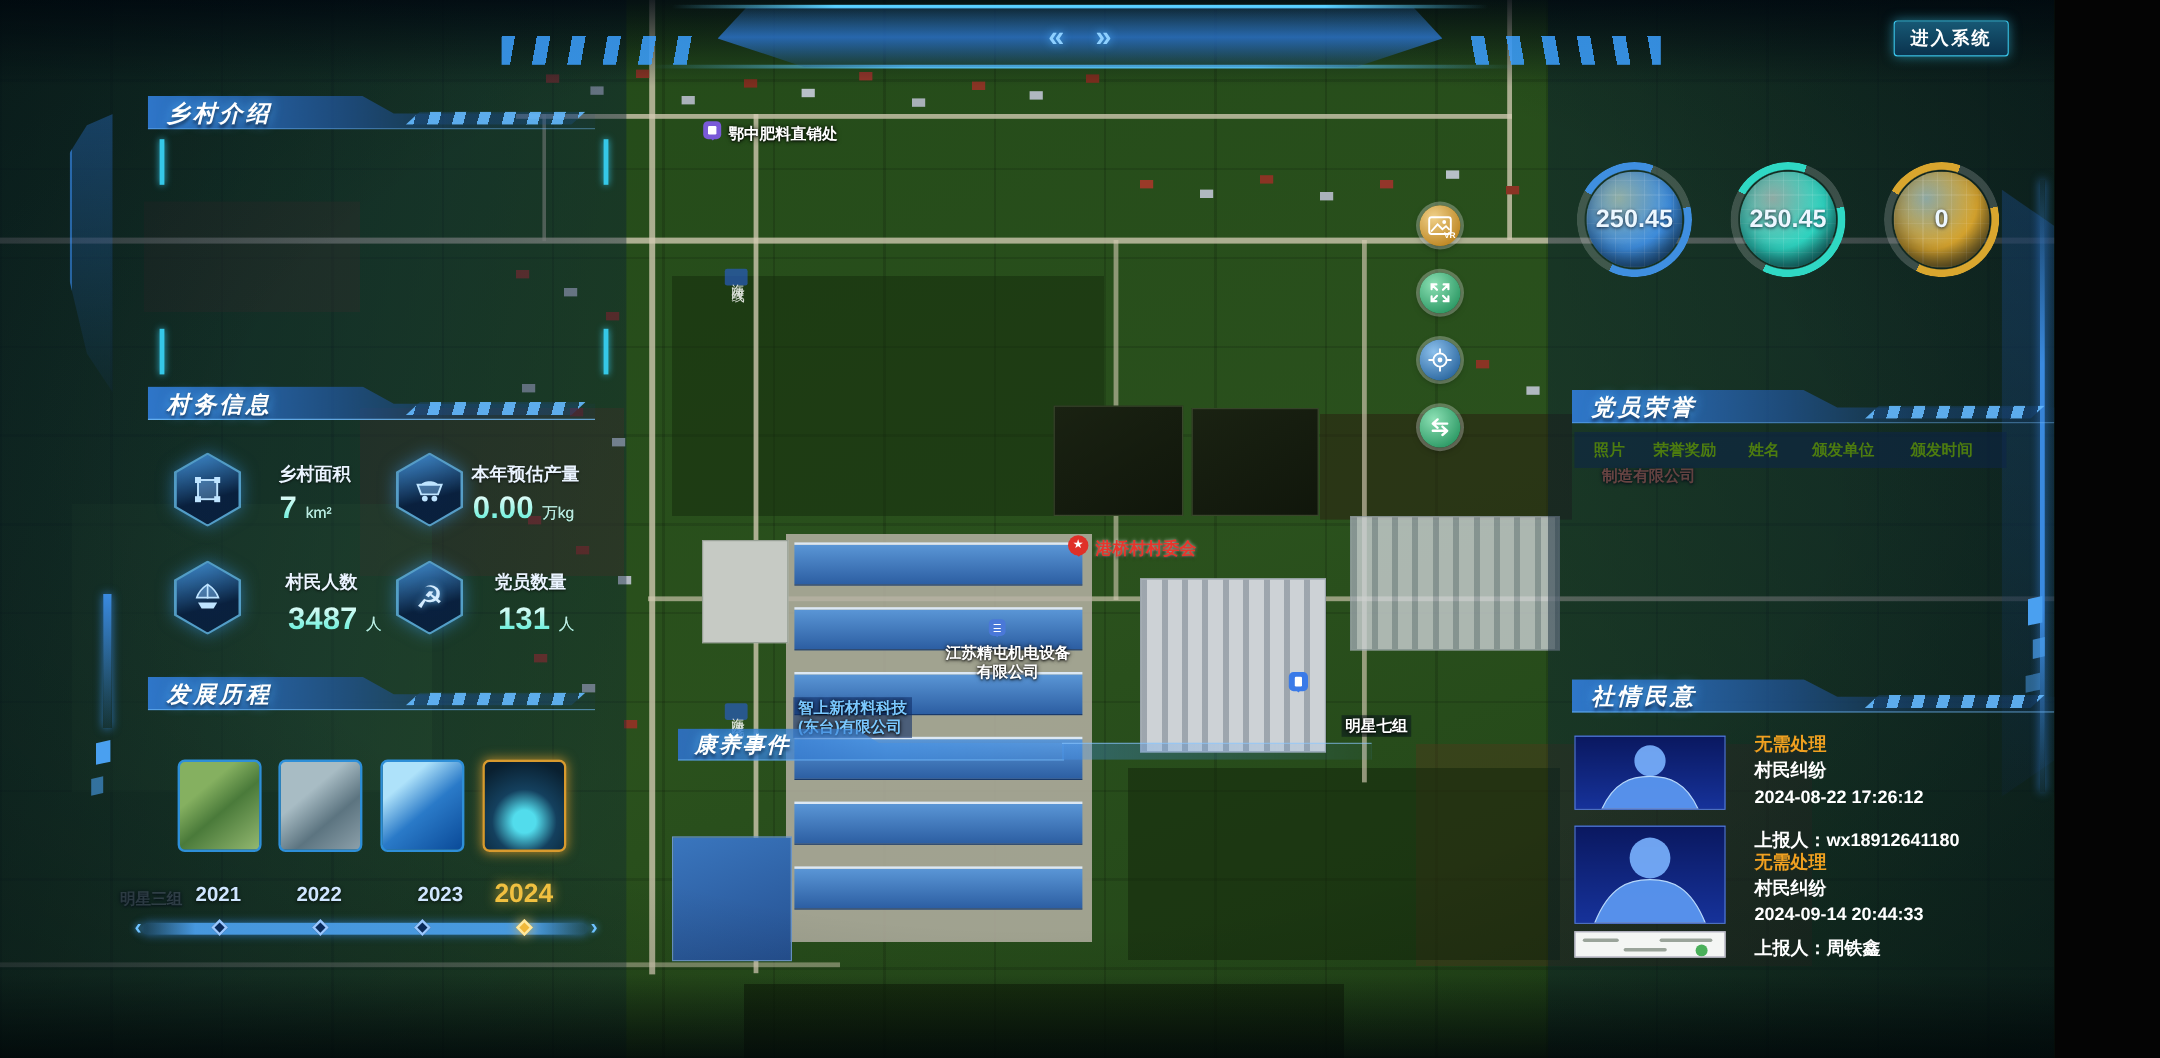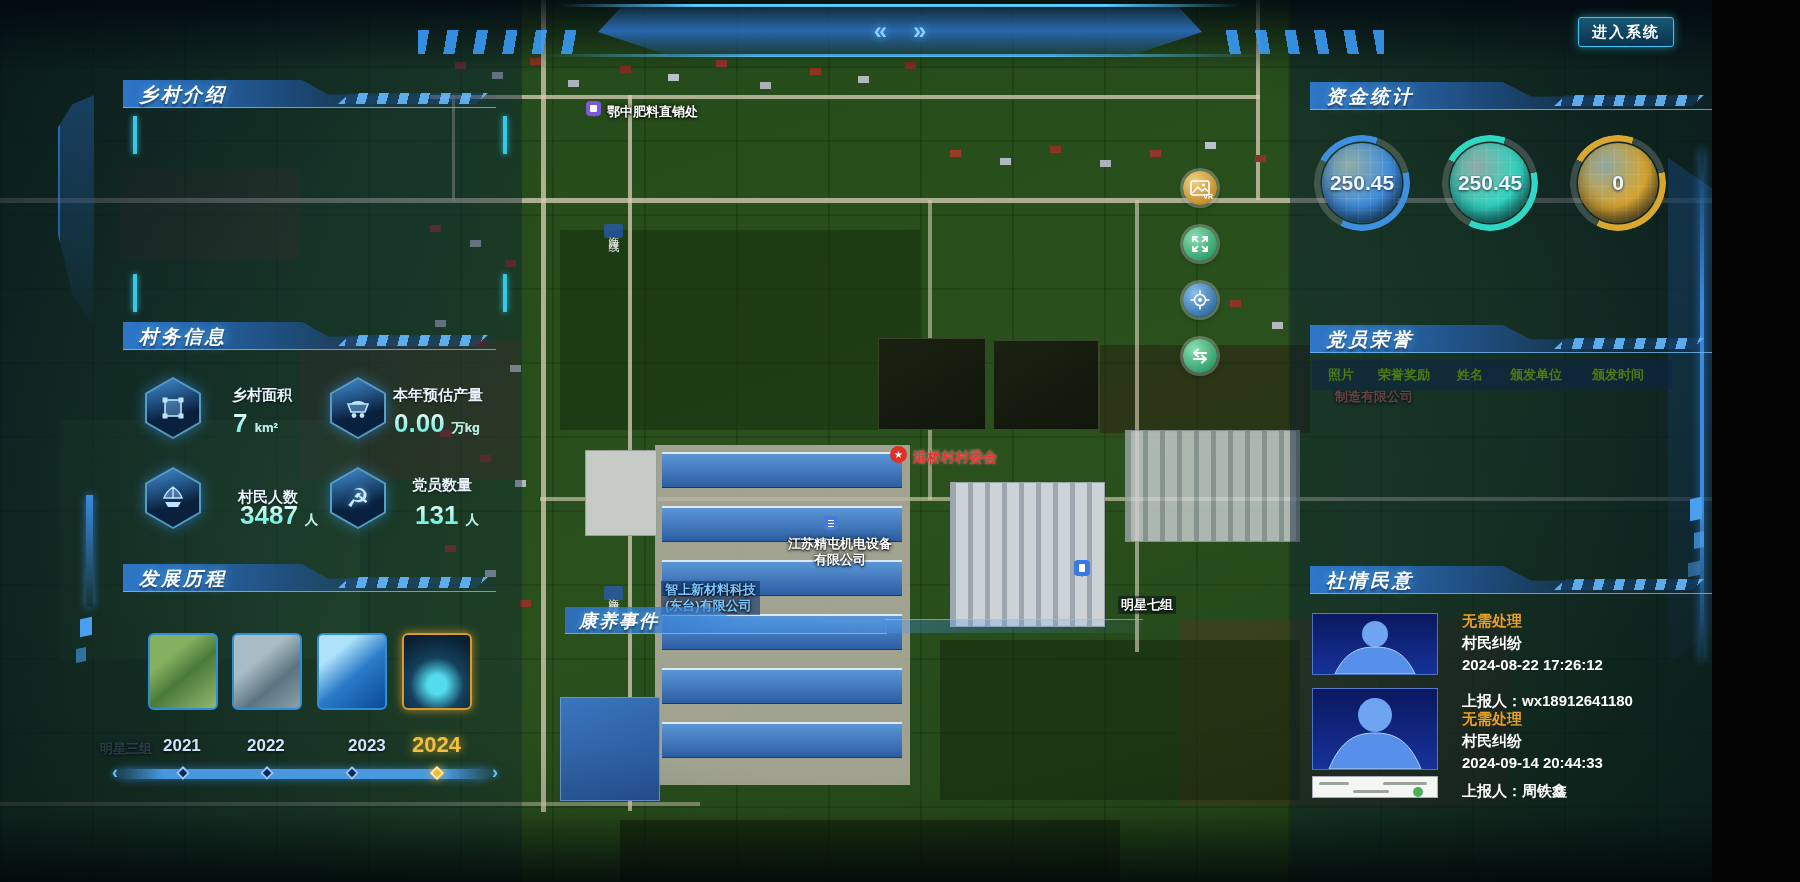--- a/index.html
+++ b/index.html
@@ -107,21 +107,21 @@
   .hexw{position:absolute;width:56px;height:62px;filter:drop-shadow(0 0 7px rgba(60,160,255,.55));}
   .hex-o{position:absolute;inset:0;background:rgba(110,200,255,.65);
       clip-path:polygon(50% 0,100% 26%,100% 74%,50% 100%,0 74%,0 26%);}
   .hex-i{position:absolute;inset:2px;background:linear-gradient(165deg, rgba(52,130,214,.6), rgba(6,26,54,.95) 62%);
       clip-path:polygon(50% 0,100% 26%,100% 74%,50% 100%,0 74%,0 26%);
       display:flex;align-items:center;justify-content:center;}
   .stat-label{position:absolute;font-size:15px;font-weight:bold;color:#eaf4ff;text-shadow:0 1px 2px rgba(0,0,0,.7);}
   .stat-value{position:absolute;font-size:26px;font-weight:bold;
       background:linear-gradient(180deg,#ffffff,#6ef0dc 80%);
       -webkit-background-clip:text;background-clip:text;color:transparent;-webkit-text-fill-color:transparent;}
-  .stat-unit{font-size:13px;-webkit-text-fill-color:#bfe8df;color:#bfe8df;font-weight:bold;text-align:center;}
+  .stat-unit{font-size:13px;-webkit-text-fill-color:#bfe8df;color:#bfe8df;font-weight:normal;text-align:center;}
   .glyph{color:#d4ecff;font-size:26px;line-height:1;text-shadow:0 0 6px rgba(120,200,255,.8);}
 
   
   .thumb{position:absolute;width:70px;height:77px;border:2px solid #2e8fd8;border-radius:6px;top:633px;overflow:hidden;}
   .thumb.sel{border-color:#d89a2e;box-shadow:0 0 10px rgba(216,154,46,.8);}
   .t2021{background:linear-gradient(140deg,#85b060 0 30%,#4a7a3a 55%,#93b870);}
   .t2022{background:linear-gradient(140deg,#a8bcc4 0 35%,#5c7480 65%,#8ca0aa);}
   .t2023{background:linear-gradient(140deg,#aee2fa 0 25%,#2a7ac8 55%,#0a4a98);}
   .t2024{background:radial-gradient(circle at 50% 68%, #52dcec 0 16%, #14405e 45%, #0a2030 85%);}
   .year{position:absolute;top:736px;font-size:17px;font-weight:bold;color:#cfe6ff;text-shadow:0 1px 3px rgba(0,0,0,.8);}
@@ -374,21 +374,21 @@
 
   <div class="hexw" style="left:145px;top:467px;">
     <div class="hex-o"></div>
     <div class="hex-i">
       <svg width="26" height="26" viewBox="0 0 26 26">
           <path d="M13 2 L13 14 M13 2 C7 6 5 10 4 13 H22 C21 10 19 6 13 2 Z" fill="rgba(140,200,255,.4)" stroke="#bfe4ff" stroke-width="1.4"></path>
           <path d="M5 17 H21 L18 22 H8 Z" fill="#bfe4ff"></path>
         </svg>
     </div>
   </div>
-  <span class="stat-label" style="left:238px;top:488px;">村民人数</span>
+  <span class="stat-label" style="left:238px;top:476px;">村民人数</span>
   <span class="stat-value" style="left:240px;top:500px;"><span>3487</span> <span class="stat-unit">人</span></span>
 
   <div class="hexw" style="left:330px;top:467px;">
     <div class="hex-o"></div>
     <div class="hex-i">
       <span class="glyph">☭</span>
     </div>
   </div>
   <span class="stat-label" style="left:412px;top:476px;">党员数量</span>
   <span class="stat-value" style="left:415px;top:500px;"><span>131</span> <span class="stat-unit">人</span></span>
@@ -410,25 +410,20 @@
   <span class="year sel" style="left:412px;">2024</span>
 
   <div class="tl-bar"></div>
   <span class="tl-arrow" style="left:112px;">‹</span>
   <span class="tl-arrow" style="left:492px;">›</span>
   <span class="tl-dia" style="left:178px;"></span>
   <span class="tl-dia" style="left:262px;"></span>
   <span class="tl-dia" style="left:347px;"></span>
   <span class="tl-dia sel" style="left:432px;"></span>
 
-  <div class="phd" style="left:1310px;top:82px;width:402px;">
-    <div class="phd-bar"></div>
-    <div class="phd-stripes"></div>
-    <span class="phd-title">资金统计</span>
-  </div>
 
   <div class="gauge" style="left:1314px;--c:#3f8fe0;">
     <div class="gring"></div>
     <div class="gsphere"></div>
     <div class="gval">250.45</div>
   </div>
   <div class="gauge" style="left:1442px;--c:#2fd8c4;">
     <div class="gring"></div>
     <div class="gsphere"></div>
     <div class="gval">250.45</div>

